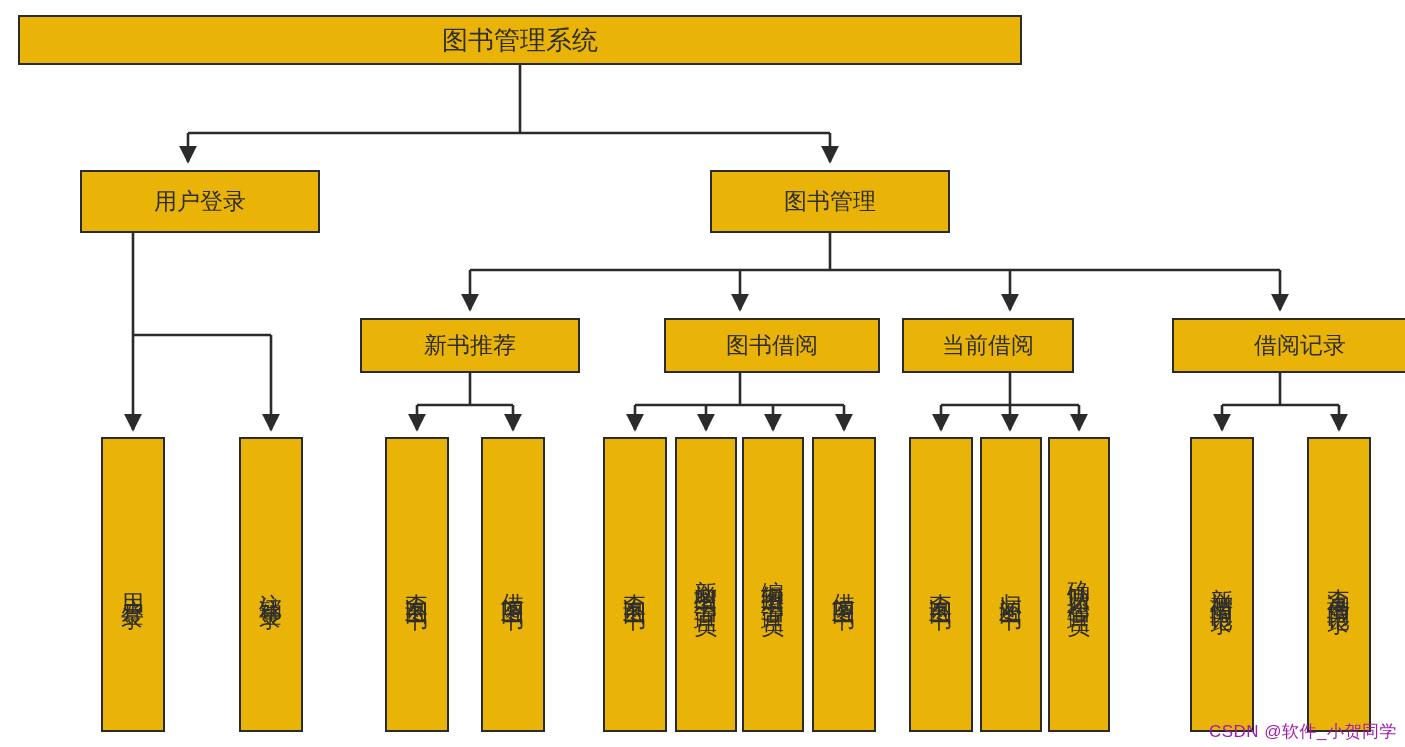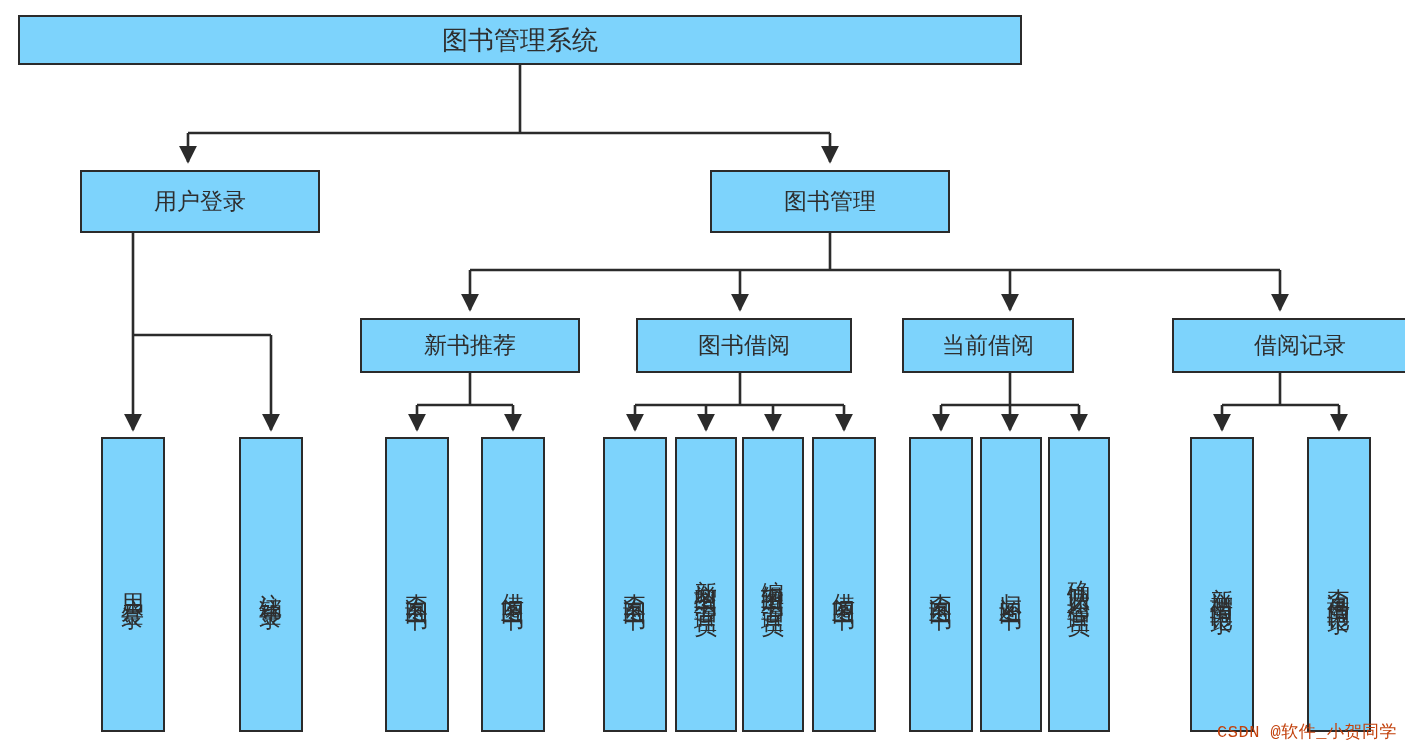--- a/index.html
+++ b/index.html
@@ -22,21 +22,21 @@
     position: absolute;
     left: 0;
     top: 0;
     width: 1405px;
     height: 747px;
   }
   .node-box {
     position: absolute;
     box-sizing: border-box;
     border: 2px solid #2b2b2b;
-    background: #7dd3fc;
+    background: #eab308;
     display: flex;
     align-items: center;
     justify-content: center;
     color: #2e2e2e;
     overflow: hidden;
   }
   .node-h .node-label {
     writing-mode: horizontal-tb;
     white-space: nowrap;
     line-height: 1;
@@ -57,24 +57,24 @@
   }
   .lvl-root .node-label { font-size: 26px; }
   .lvl-mid  .node-label { font-size: 23px; }
   .lvl-cat  .node-label { font-size: 23px; }
   .lvl-leaf .node-label { font-size: 23px; }
   #watermark {
     position: absolute;
     right: 8px;
     bottom: 4px;
     font-size: 17px;
-    color: #c2410c;
+    color: #a21caf;
     letter-spacing: 0.5px;
     white-space: nowrap;
-    font-family: Liberation Mono, monospace;
+    font-family: Liberation Sans, sans-serif;
   }
 </style>
 </head>
 <body>
 
 <div id="canvas">
 
   <svg id="diagram-svg" viewBox="0 0 1405 747" xmlns="http://www.w3.org/2000/svg">
     <defs>
       <marker id="arrow" viewBox="0 0 10 10" refX="9" refY="5" markerWidth="7" markerHeight="7" orient="auto-start-reverse">
@@ -132,21 +132,21 @@
   <div class="node-box node-h lvl-mid" style="left:80px; top:170px; width:240px; height:63px;">
     <span class="node-label">用户登录</span>
   </div>
   <div class="node-box node-h lvl-mid" style="left:710px; top:170px; width:240px; height:63px;">
     <span class="node-label">图书管理</span>
   </div>
 
   <div class="node-box node-h lvl-cat" style="left:360px; top:318px; width:220px; height:55px;">
     <span class="node-label">新书推荐</span>
   </div>
-  <div class="node-box node-h lvl-cat" style="left:636px; top:318px; width:216px; height:55px;">
+  <div class="node-box node-h lvl-cat" style="left:664px; top:318px; width:216px; height:55px;">
     <span class="node-label">图书借阅</span>
   </div>
   <div class="node-box node-h lvl-cat" style="left:902px; top:318px; width:172px; height:55px;">
     <span class="node-label">当前借阅</span>
   </div>
   <div class="node-box node-h lvl-cat" style="left:1172px; top:318px; width:256px; height:55px;">
     <span class="node-label">借阅记录</span>
   </div>
 
   <div class="node-box node-v lvl-leaf" style="left:101px; top:437px; width:64px; height:295px;">

